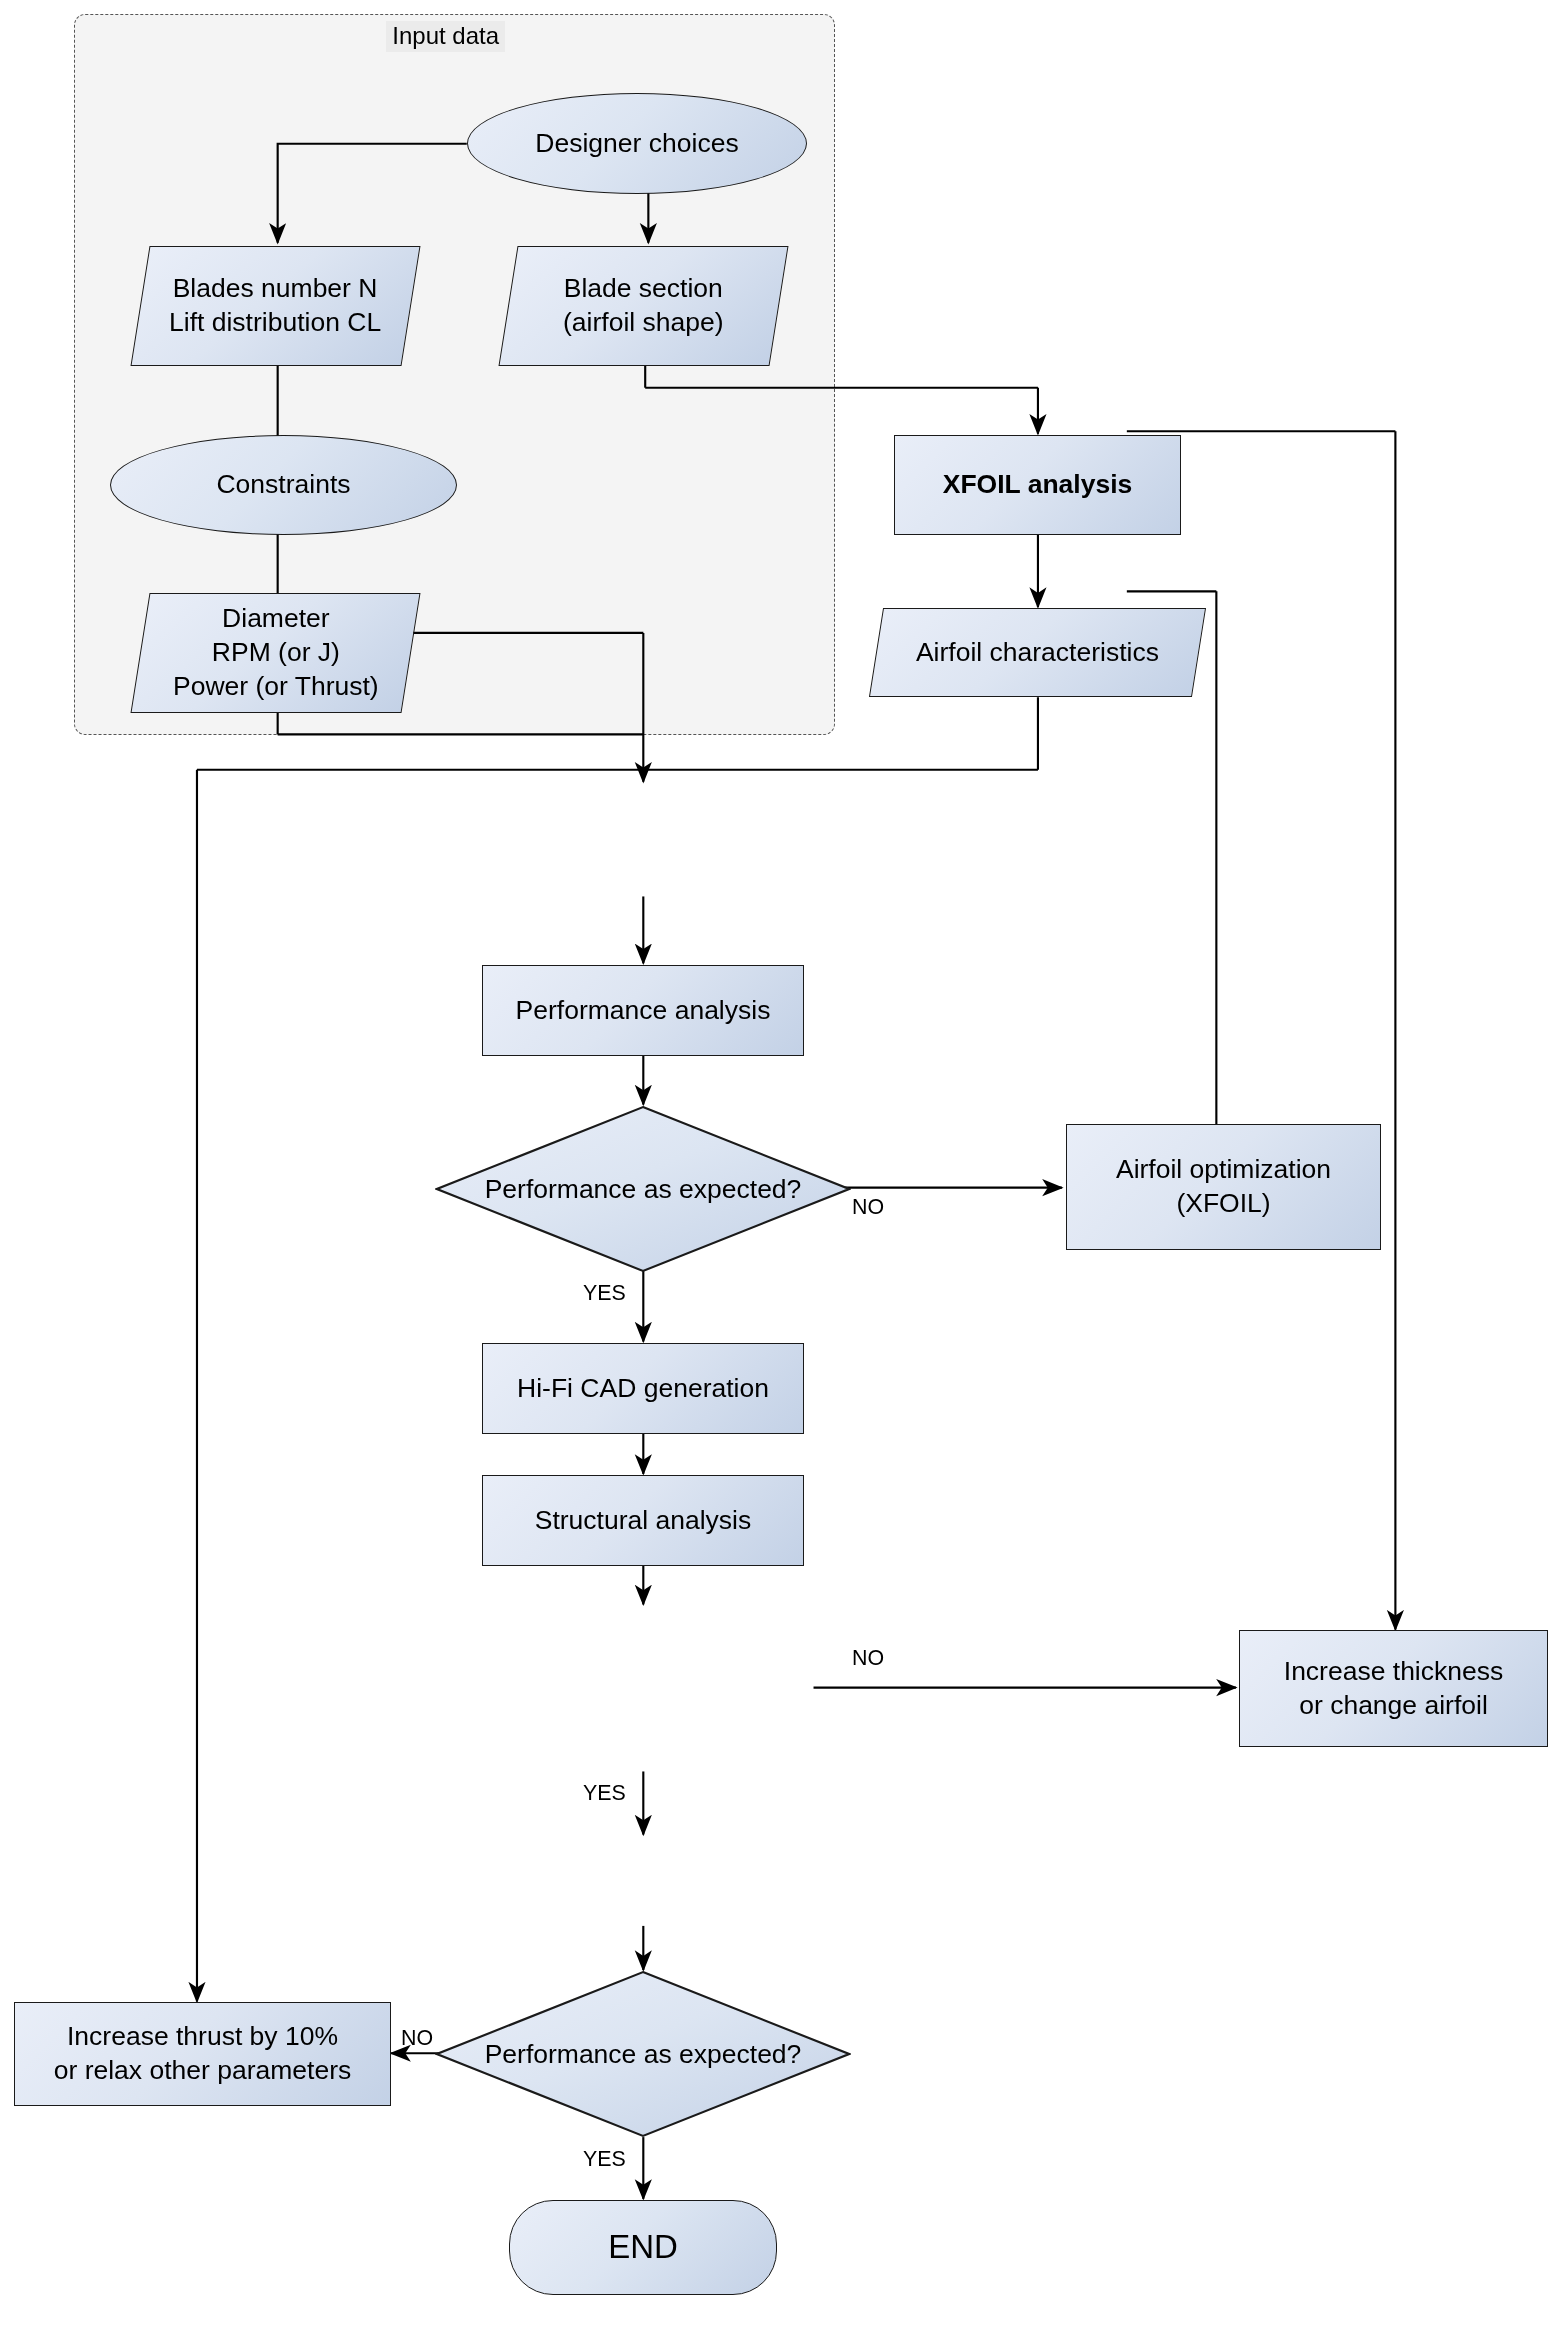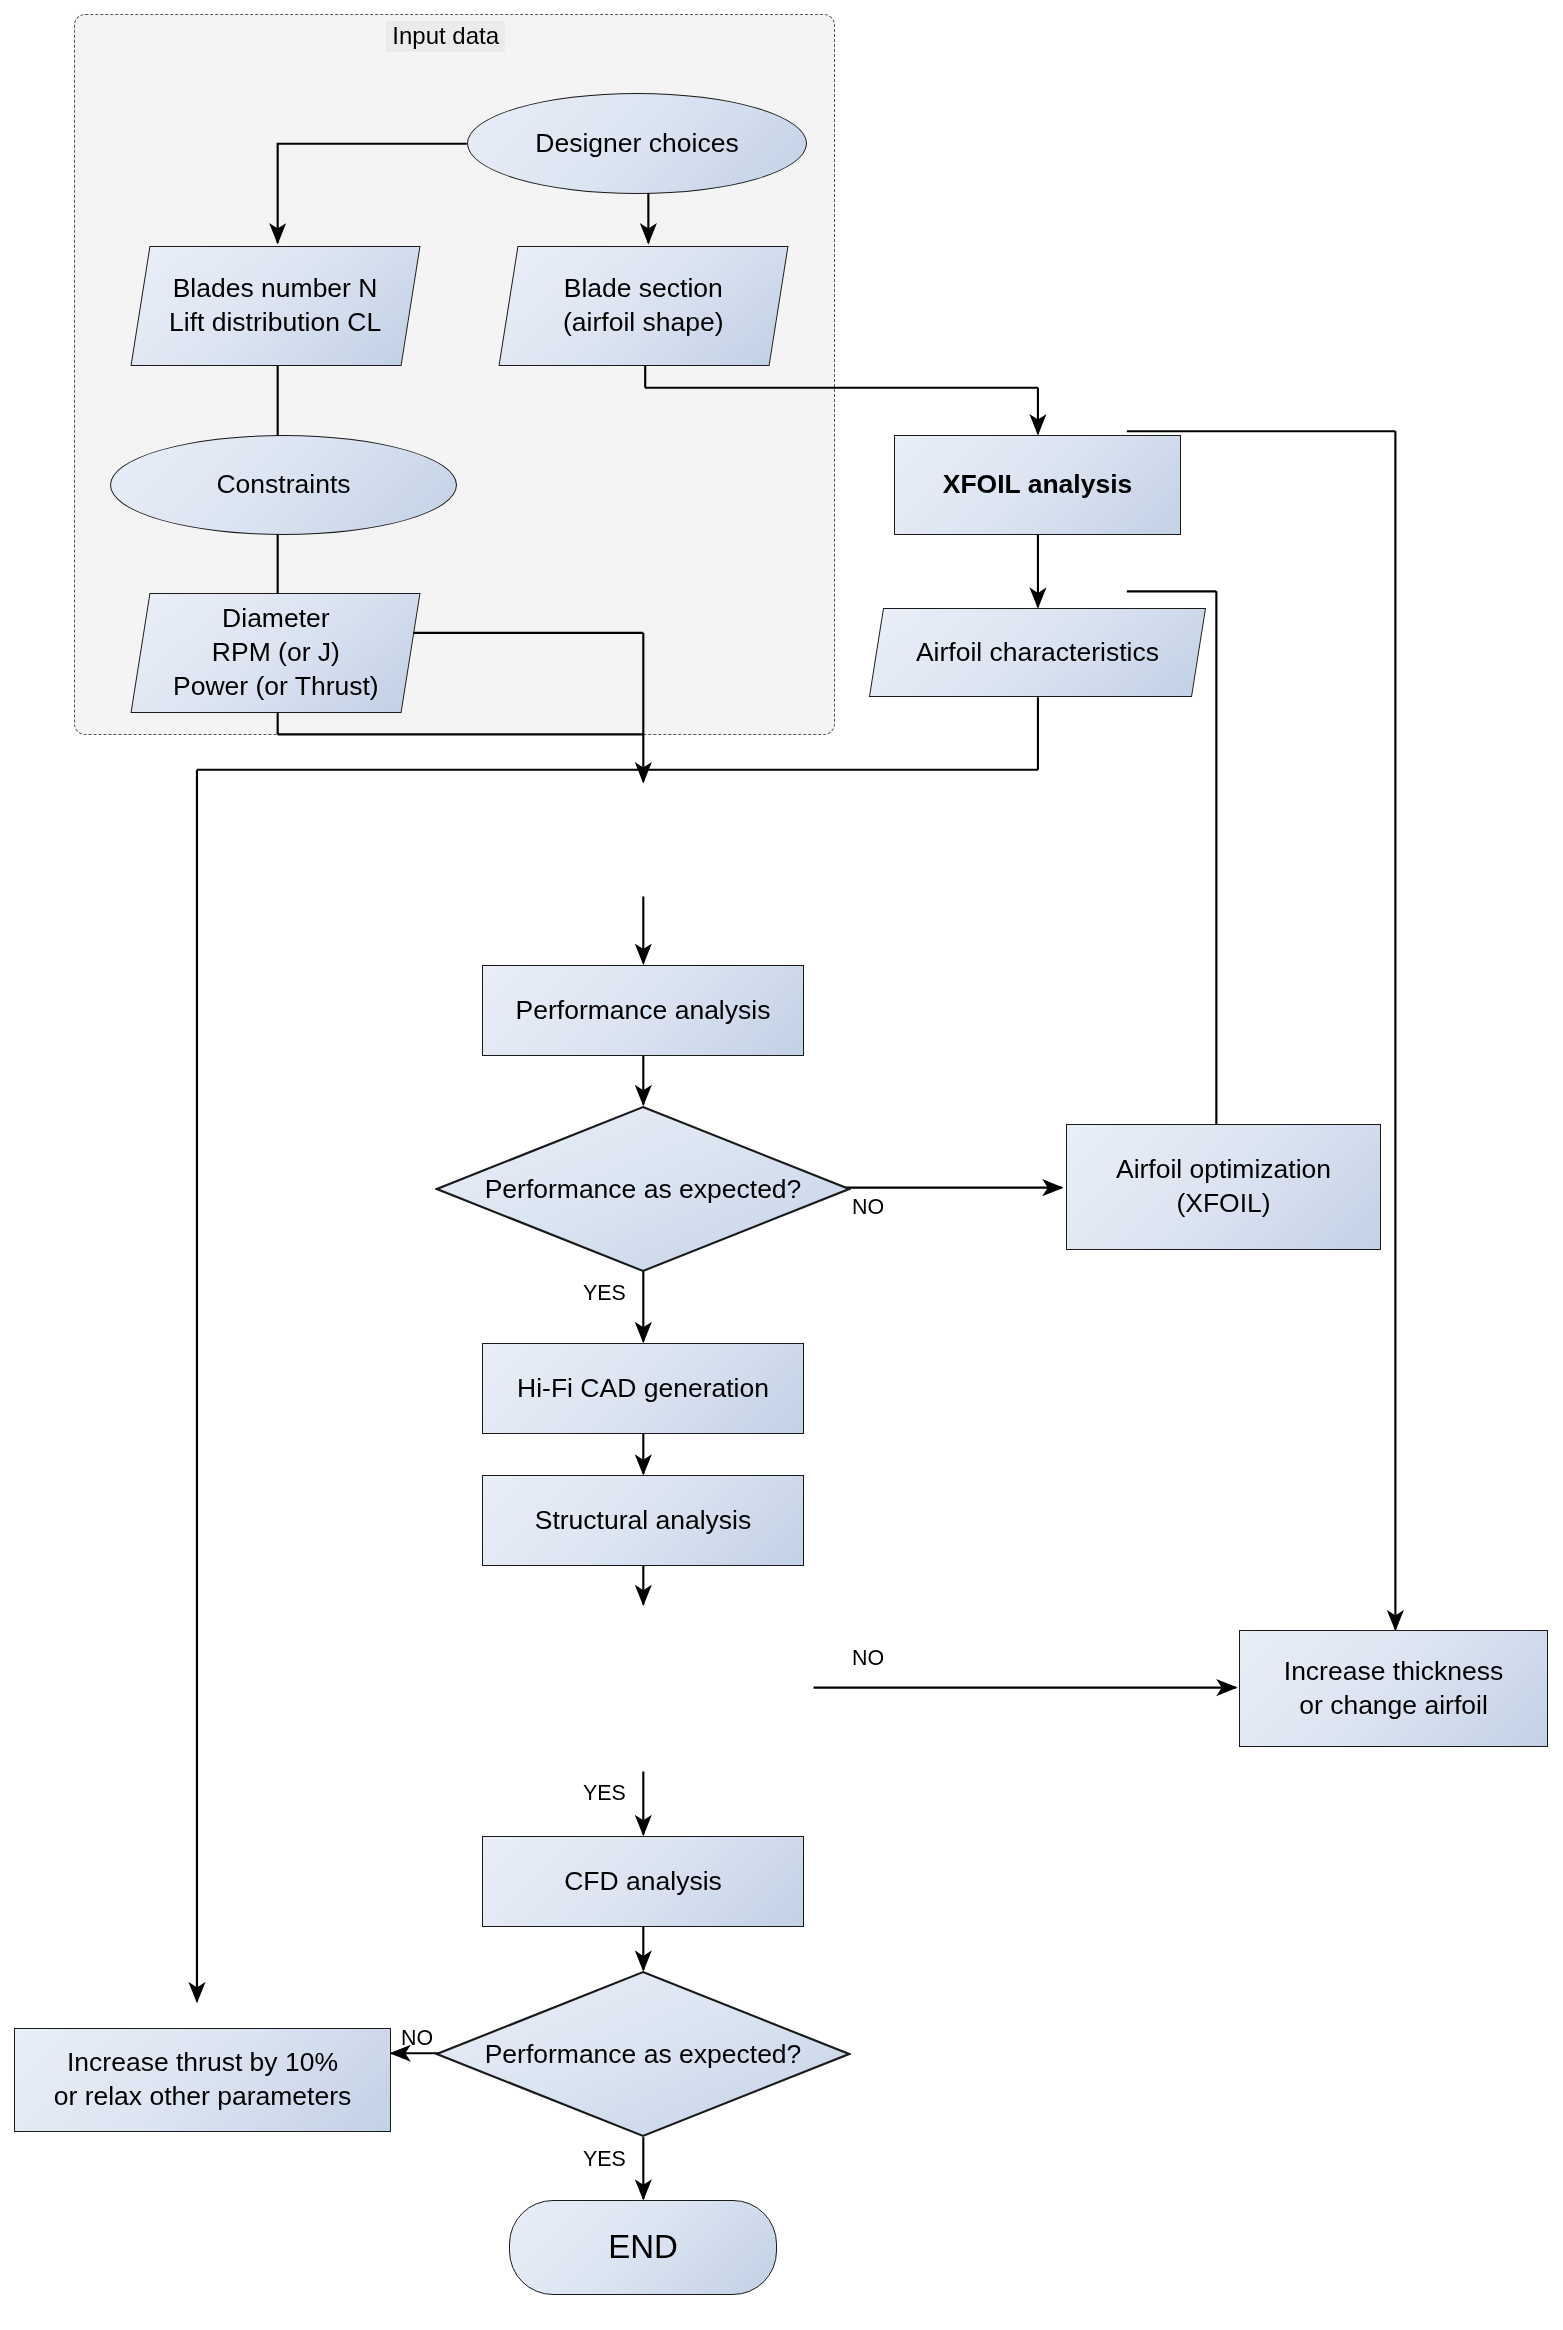--- a/index.html
+++ b/index.html
@@ -181,32 +181,29 @@
   <div class="node rect fs-32" style="left:482px;top:1343px;width:322px;height:91px;">
     <span class="lbl">Hi-Fi CAD generation</span>
   </div>
 
 
   <div class="node rect fs-32" style="left:1239px;top:1630px;width:309px;height:117px;">
     <span class="lbl">Increase thickness
 or change airfoil</span>
   </div>
 
-  <div class="node rect fs-32" style="left:482px;top:1836px;width:322px;height:91px;">
-    <span class="lbl">CFD analysis</span>
-  </div>
 
   <div class="diamond-wrap" style="left:435px;top:1970px;width:416px;height:168px;">
     <svg width="416" height="168" viewBox="0 0 660 266">
       <polygon points="330,3 657,133 330,263 3,133" fill="url(#dg1)" stroke="#1a1a1a" stroke-width="3.4"></polygon>
     </svg>
     <span class="lbl fs-32">Performance as expected?</span>
   </div>
 
-  <div class="node rect fs-32" style="left:14px;top:2002px;width:377px;height:104px;margin-top:26px;">
+  <div class="node rect fs-32" style="left:14px;top:2002px;width:377px;height:104px;">
     <span class="lbl">Increase thrust by 10%
 or relax other parameters</span>
   </div>
 
   <div class="node stadium fs-40" style="left:509px;top:2200px;width:268px;height:95px;">
     <span class="lbl">END</span>
   </div>
 
   <div class="edge-label" style="left:852px;top:1195px;">NO</div>
   <div class="edge-label" style="left:583px;top:1281px;">YES</div>

